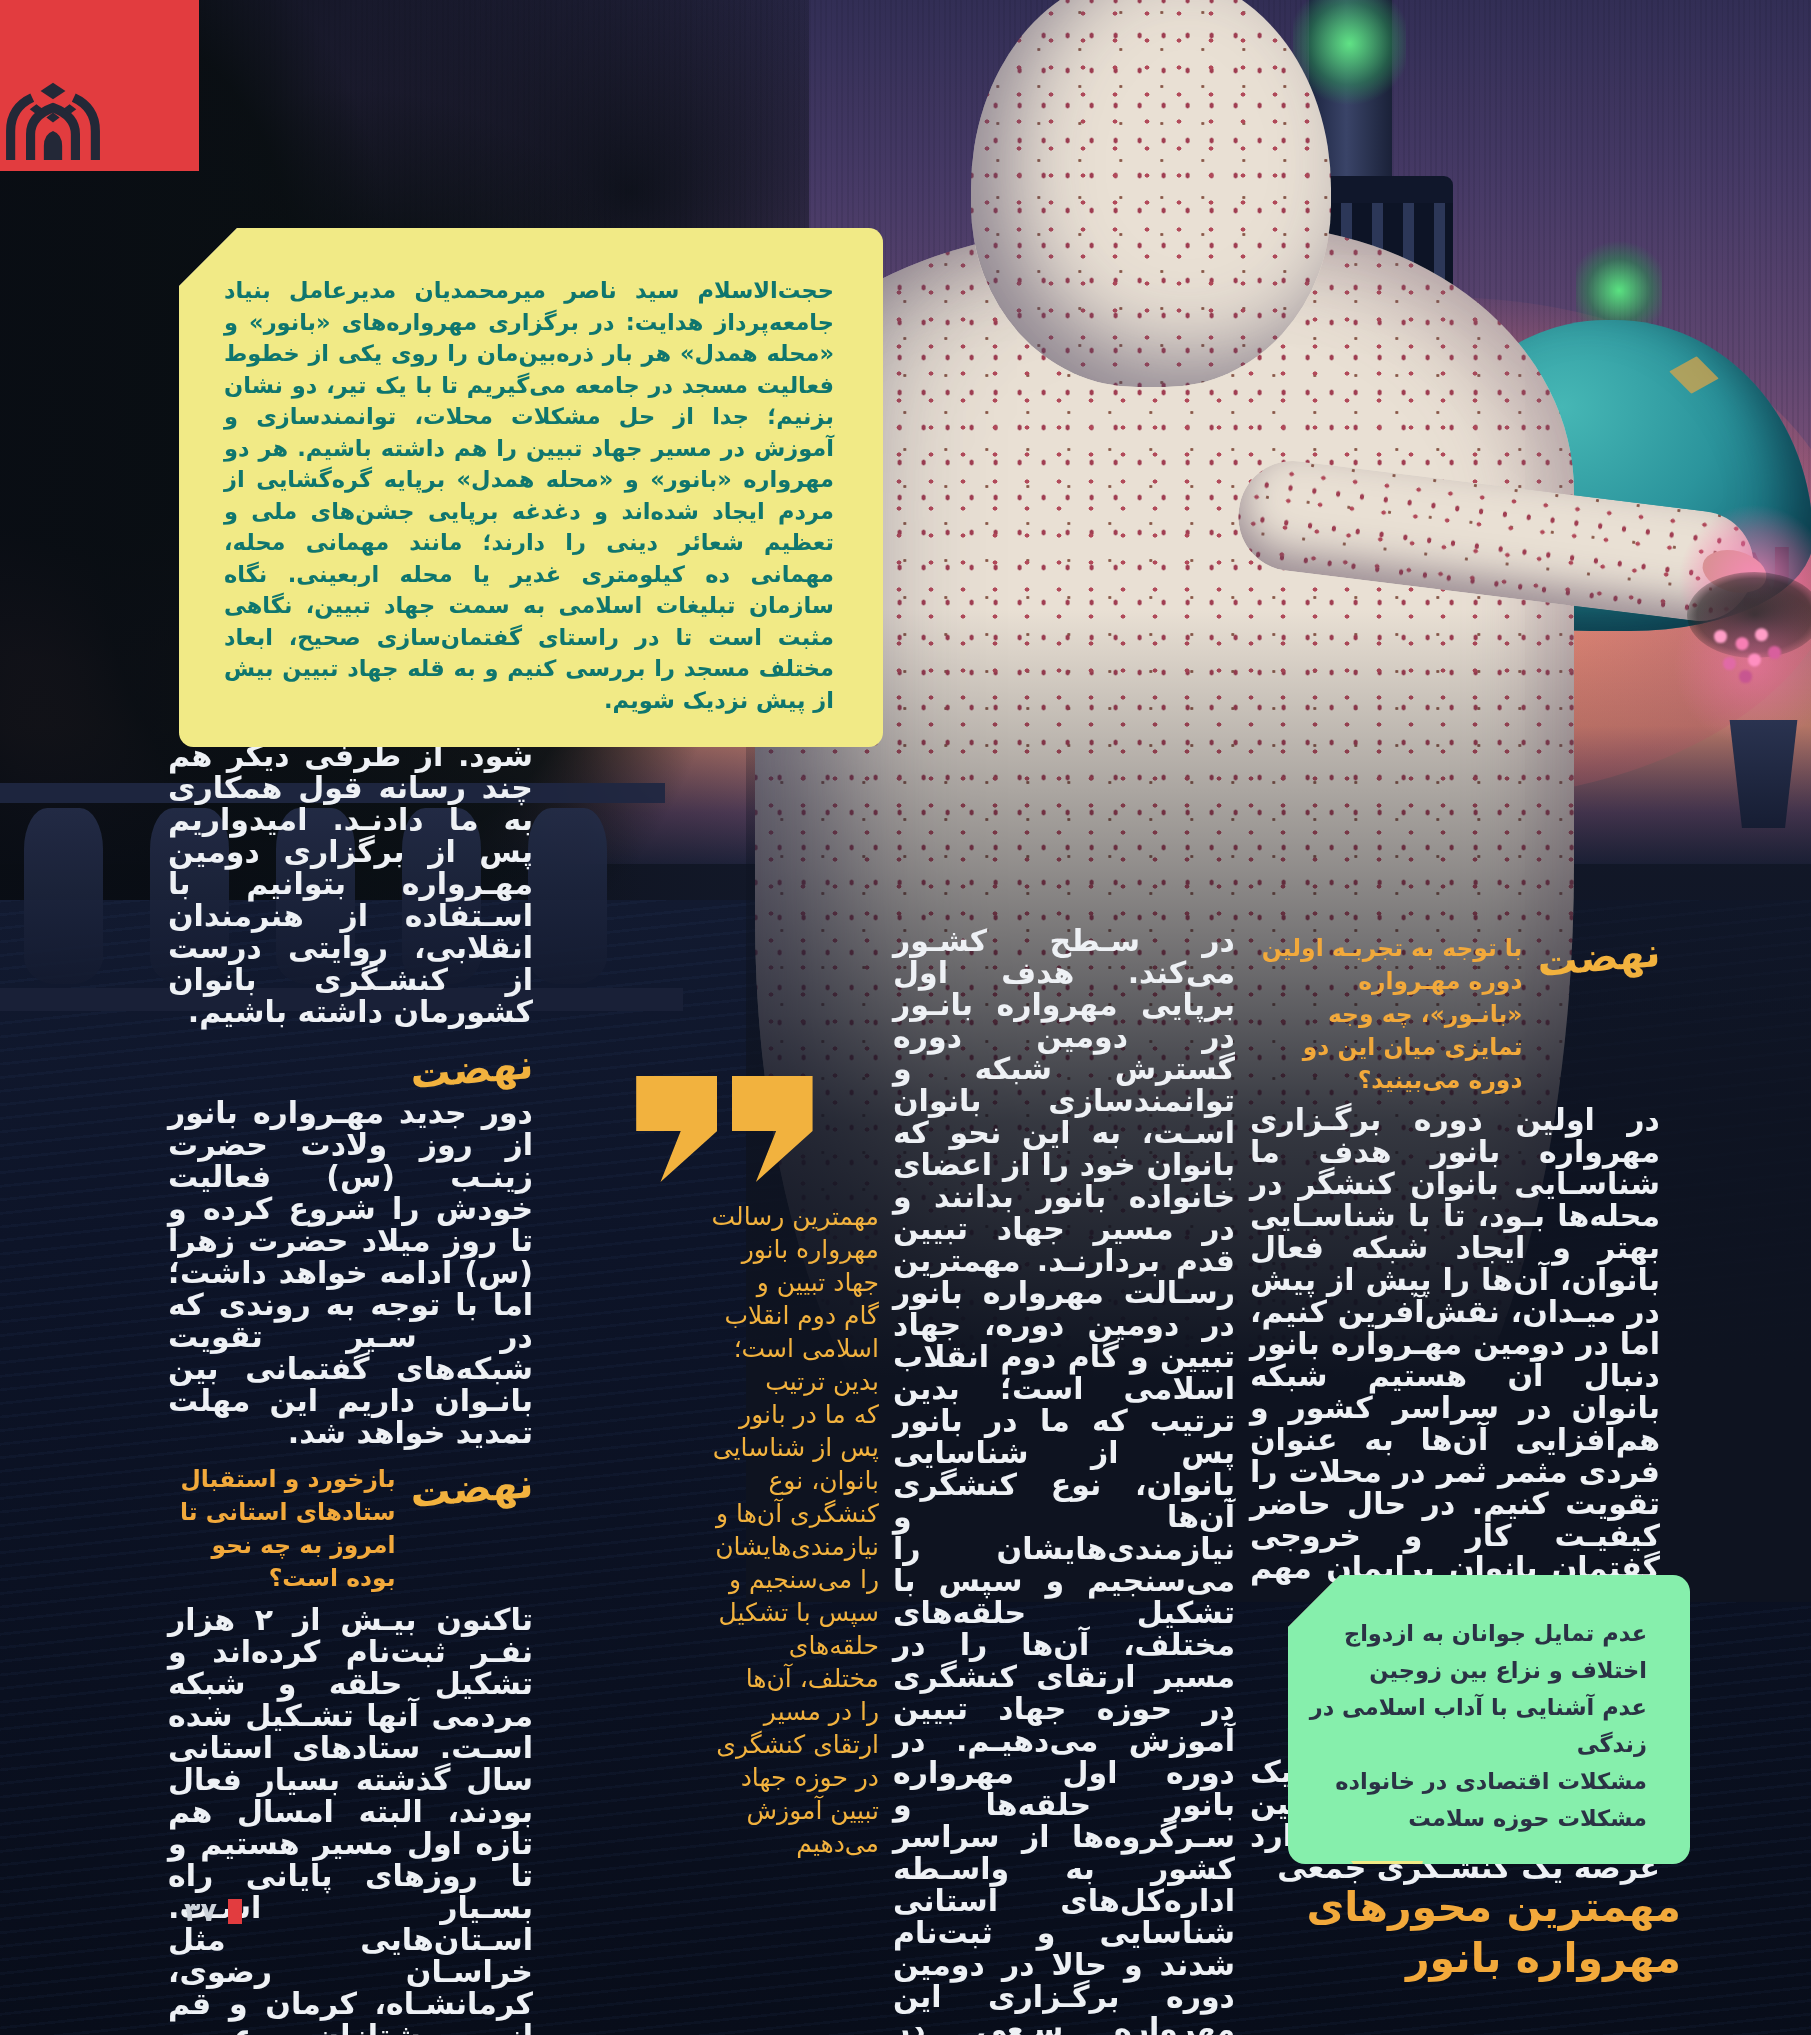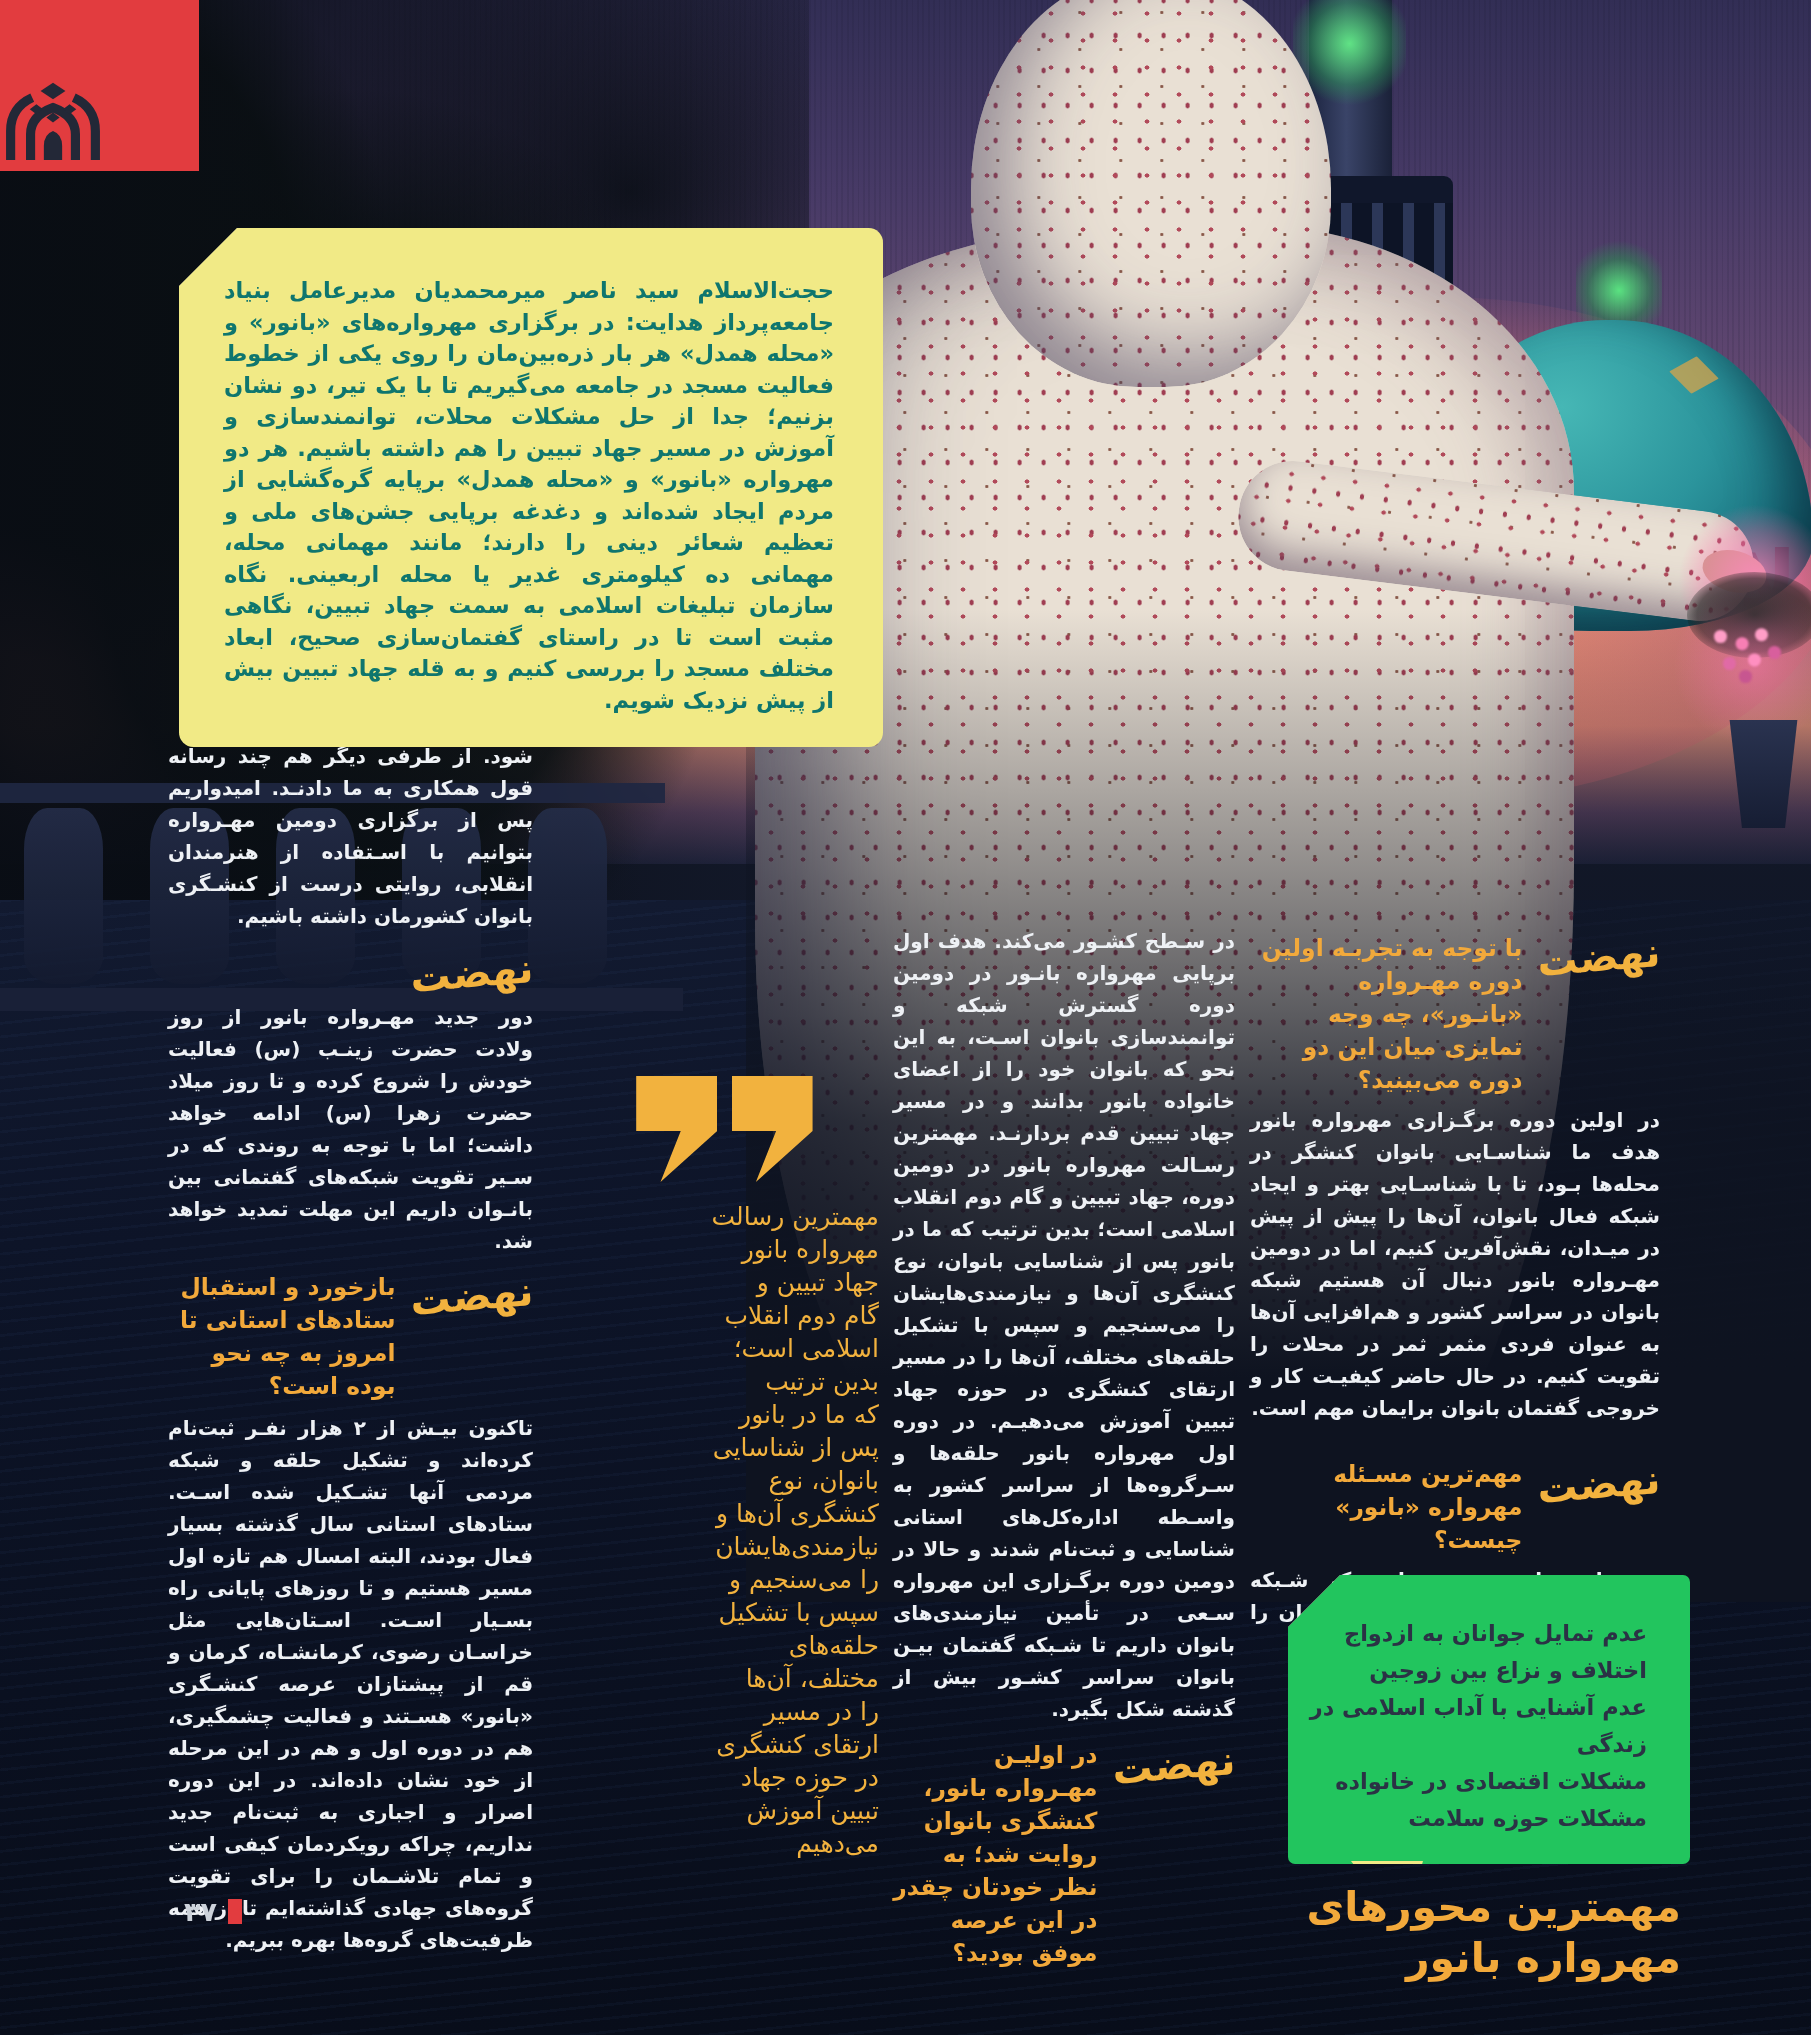--- a/index.html
+++ b/index.html
@@ -93,35 +93,35 @@
        padding:47px 49px 31px 45px;box-sizing:border-box;min-height:369px;}
   .fold{position:absolute;left:0;top:0;width:58px;height:58px;background:#efe6c2;
        clip-path:polygon(0 0,100% 0,0 100%);}
   .callout-txt{margin:0;font-size:22.5px;font-weight:bold;line-height:31.5px;color:#0f766e;
        text-align:justify;direction:rtl;}
   .callout-tail{position:absolute;left:34px;bottom:-95px;width:83px;height:99px;background:#f1ea86;
        clip-path:polygon(0 0,100% 0,78% 100%);transform:rotate(-6deg);}
   .sec-head{margin:23.4px 0 0;padding-right:236px;text-align:right;direction:rtl;
        font-size:41px;font-weight:bold;line-height:52px;color:#f2a93b;}
   .col{z-index:18;direction:rtl;}
-  .body-txt{margin:0;font-size:20px;font-weight:bold;line-height:32px;color:#eef1f5;
+  .body-txt{margin:0;font-size:30px;font-weight:bold;line-height:32px;color:#eef1f5;
        text-align:justify;direction:rtl;}
   .q-row{display:flex;direction:rtl;gap:14.4px;align-items:flex-start;}
   .q-txt{margin:0;font-size:23.4px;font-weight:bold;line-height:33px;color:#f2a93b;
        text-align:right;direction:rtl;flex:1;}
   .nehzat{font-size:40px;font-weight:bold;color:#f2b23e;display:inline-block;line-height:1;
        transform:rotate(-5deg);letter-spacing:-0.9px;margin-top:5.4px;flex:0 0 auto;}
   .quote-wrap{left:630px;top:1076px;width:250px;z-index:18;}
   .qmarks{display:flex;justify-content:flex-end;gap:14.4px;padding-left:7.2px;}
   .qmark{width:81px;height:106px;background:#f2b23e;
        clip-path:polygon(0 0,100% 0,100% 52%,30% 100%,55% 52%,0 52%);}
   .quote-txt{margin:18px 0 0;font-size:25px;font-weight:normal;line-height:33px;color:#f2b23e;
        text-align:right;direction:rtl;white-space:pre-line;}
   .topics-wrap{left:1289px;top:1575px;width:402px;z-index:20;}
-  .topics-box{position:relative;background:#22c55e;border-radius:7px;
+  .topics-box{position:relative;background:#86efac;border-radius:17px;
        clip-path:polygon(52px 0,100% 0,100% 100%,0 100%,0 52px);
        padding:40px 43px 27px 20px;box-sizing:border-box;}
   .topics-box .fold{width:52px;height:52px;}
   .topics-list{margin:0;padding:0;list-style:none;font-size:22.5px;font-weight:bold;
        line-height:37px;color:#2b3245;text-align:right;direction:rtl;}
   .topics-tail{position:absolute;left:63px;bottom:-65px;width:72px;height:68px;background:#f1ea86;
        clip-path:polygon(0 0,100% 0,72% 100%);}
   .topics-head{margin:18px 0 0;padding-right:9px;text-align:right;direction:rtl;
        font-size:41px;font-weight:bold;line-height:51px;color:#f2a93b;}
   .pageno{left:185px;top:1896px;z-index:22;display:flex;align-items:center;gap:10.8px;direction:ltr;}

